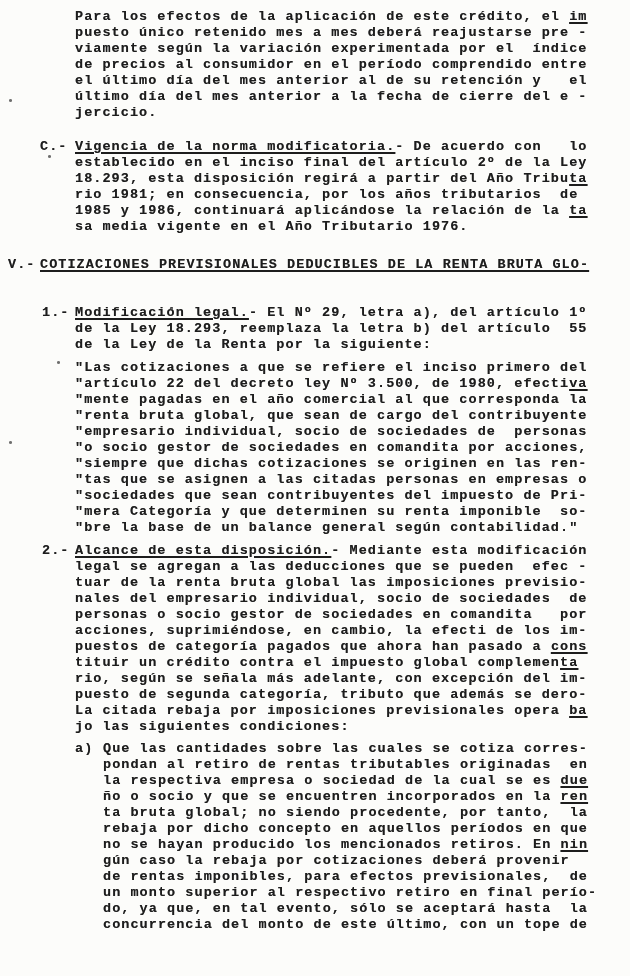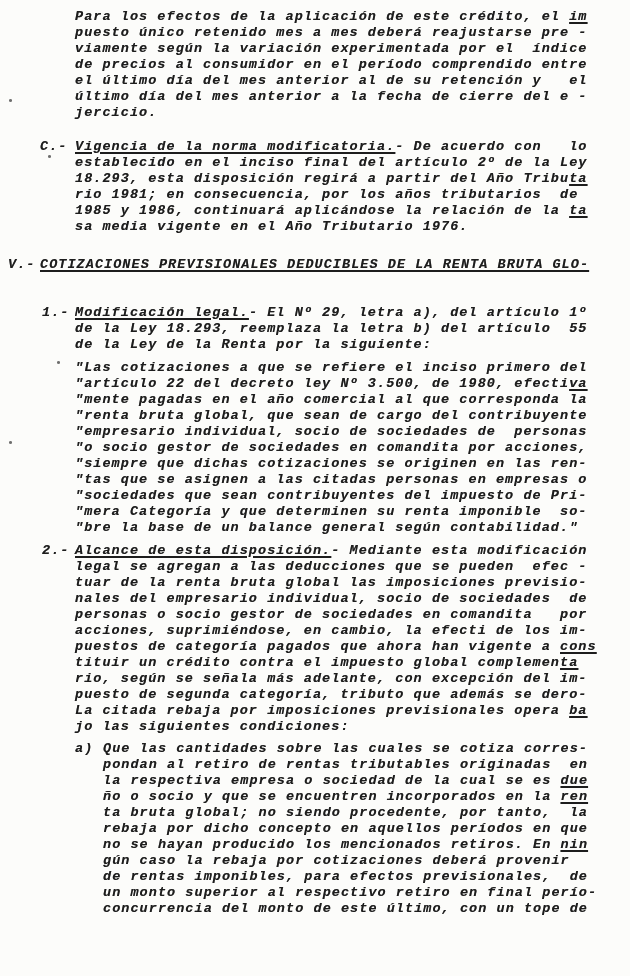--- a/index.html
+++ b/index.html
@@ -8,21 +8,20 @@
   .page {
     position: relative;
     width: 630px;
     height: 976px;
     overflow: hidden;
     background: #fcfcfa;
     font-family: "Liberation Mono", "DejaVu Sans Mono", monospace;
     font-weight: 700;
     color: #1d1d1d;
     text-shadow: 0 0 0.5px rgba(25,25,25,0.55);
-    font-style: italic;
   }
 
   .doc { padding-top: 9px; }
 
   .blk { position: relative; }
 
   .line {
     white-space: pre;
     font-size: 13.5px;
     line-height: 16px;
@@ -120,41 +119,42 @@
         <div class="line"><span>"bre la base de un balance general según contabilidad."</span></div>
       </div>
       <div class="blk lv-n mt7">
         <span class="lbl">2.-</span>
         <div class="line"><span class="u">Alcance de esta disposición.</span><span>- Mediante esta modificación</span></div>
         <div class="line"><span>legal se agregan a las deducciones que se pueden  efec -</span></div>
         <div class="line"><span>tuar de la renta bruta global las imposiciones previsio-</span></div>
         <div class="line"><span>nales del empresario individual, socio de sociedades  de</span></div>
         <div class="line"><span>personas o socio gestor de sociedades en comandita   por</span></div>
         <div class="line"><span>acciones, suprimiéndose, en cambio, la efecti de los im-</span></div>
-        <div class="line"><span>puestos de categoría pagados que ahora han vigente a </span><span class="u">cons</span></div>
+        <div class="line"><span>puestos de categoría pagados que ahora han pasado a </span><span class="u">cons</span></div>
         <div class="line"><span>tituir un crédito contra el impuesto global complemen</span><span class="u">ta</span></div>
         <div class="line"><span>rio, según se señala más adelante, con excepción del im-</span></div>
         <div class="line"><span>puesto de segunda categoría, tributo que además se dero-</span></div>
       </div>
       <div class="blk lv-body mt4">
         <div class="line"><span>La citada rebaja por imposiciones previsionales opera </span><span class="u">ba</span></div>
         <div class="line"><span>jo las siguientes condiciones:</span></div>
       </div>
       <div class="blk lv-a mt6">
         <span class="lbl">a)</span>
         <div class="line"><span>Que las cantidades sobre las cuales se cotiza corres-</span></div>
         <div class="line"><span>pondan al retiro de rentas tributables originadas  en</span></div>
         <div class="line"><span>la respectiva empresa o sociedad de la cual se es </span><span class="u">due</span></div>
         <div class="line"><span>ño o socio y que se encuentren incorporados en la </span><span class="u">ren</span></div>
         <div class="line"><span>ta bruta global; no siendo procedente, por tanto,  la</span></div>
         <div class="line"><span>rebaja por dicho concepto en aquellos períodos en que</span></div>
         <div class="line"><span>no se hayan producido los mencionados retiros. En </span><span class="u">nin</span></div>
         <div class="line"><span>gún caso la rebaja por cotizaciones deberá provenir</span></div>
         <div class="line"><span>de rentas imponibles, para efectos previsionales,  de</span></div>
         <div class="line"><span>un monto superior al respectivo retiro en final perío-</span></div>
+        <div class="line"><span>do, ya que, en tal evento, sólo se aceptará hasta  la</span></div>
         <div class="line"><span>concurrencia del monto de este último, con un tope de</span></div>
       </div>
     </div>
 <div class="dot" style="left: 9px; top: 99px;"></div>
     <div class="dot" style="left: 48px; top: 155px;"></div>
     <div class="dot" style="left: 170px; top: 307px;"></div>
     <div class="dot" style="left: 57px; top: 361px;"></div>
     <div class="dot" style="left: 9px; top: 441px;"></div>
   </div>
 

